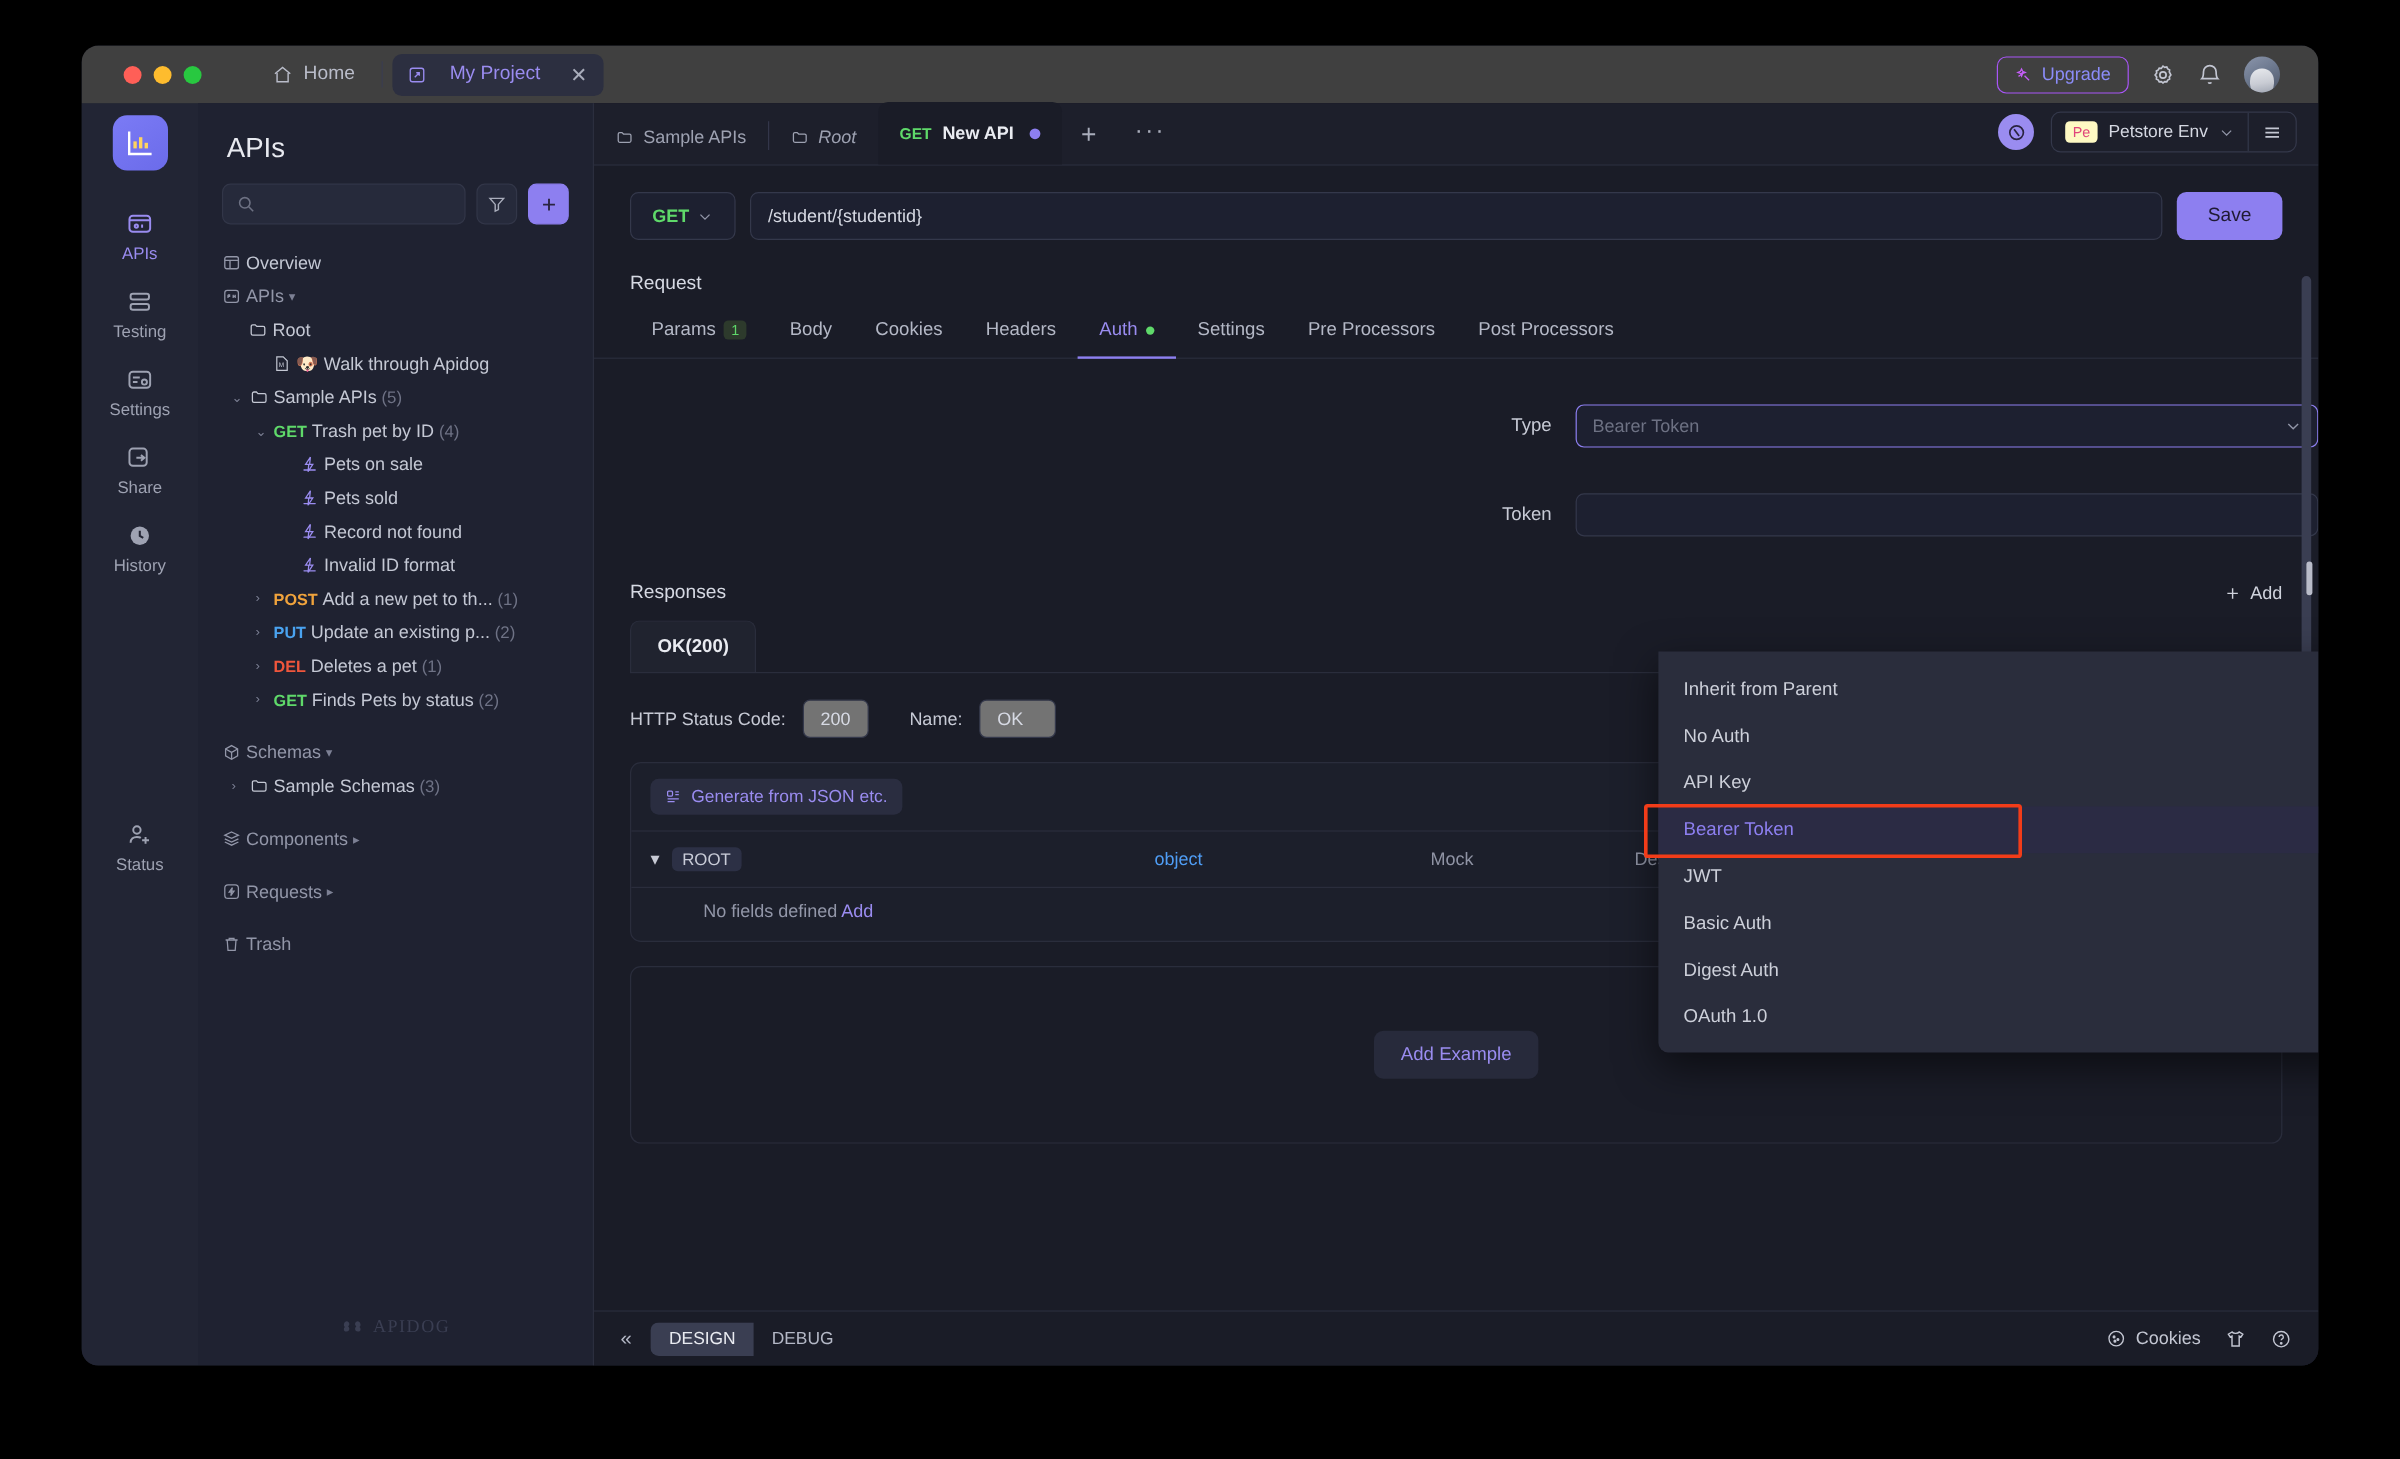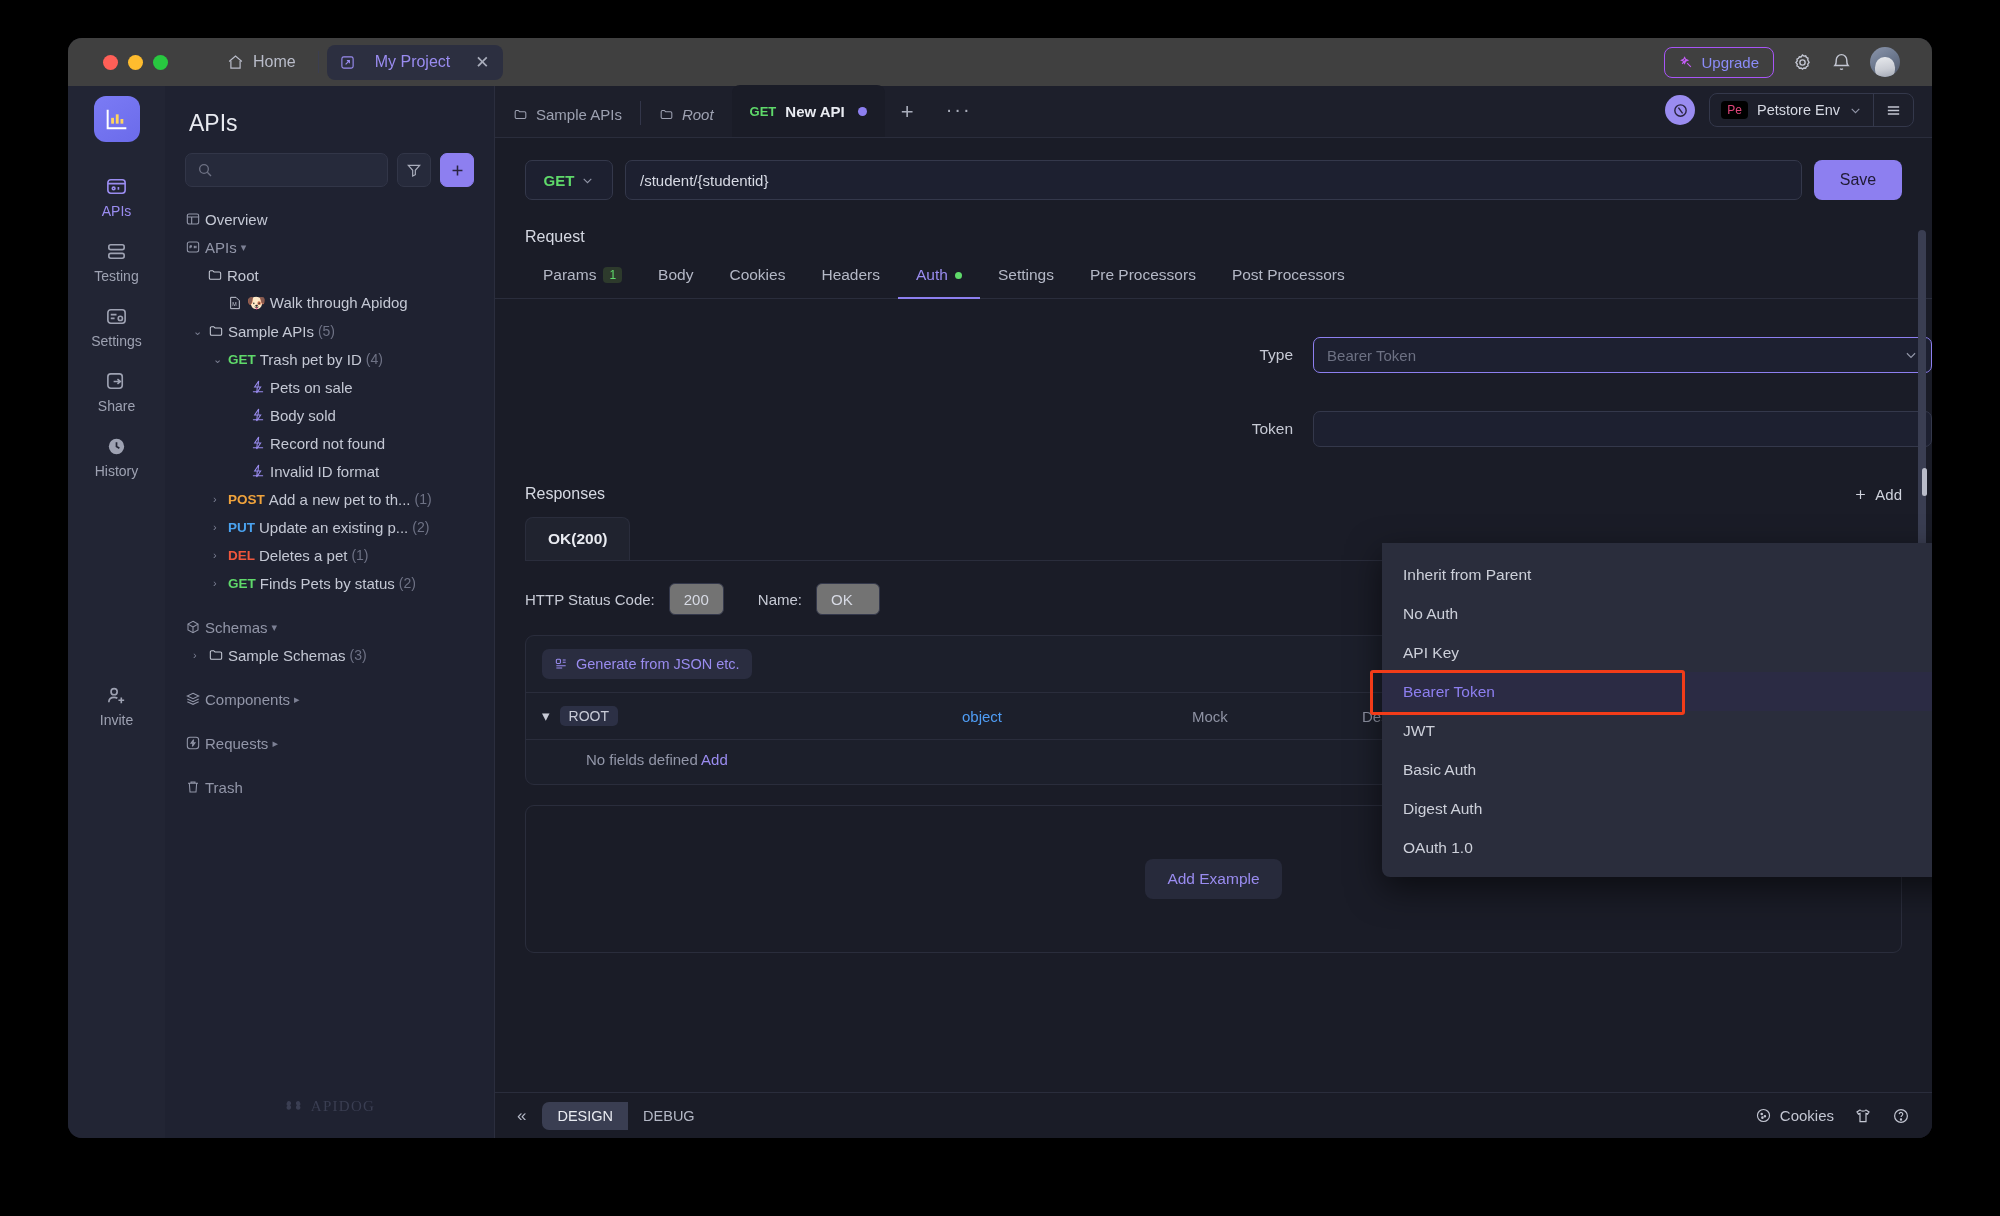--- a/index.html
+++ b/index.html
@@ -165,21 +165,21 @@
   .sync-circle {
     width: 30px; height: 30px; border-radius: 50%;
     background: #9a8cf0; display: flex; align-items: center; justify-content: center;
     color: #2a2440;
   }
   .env-box {
     display: flex; align-items: center; height: 34px;
     border: 1px solid #34384b; border-radius: 8px; overflow: hidden;
   }
   .env-sel { display:flex; align-items:center; gap:9px; padding: 0 11px; font-size:14.5px; color:#d5d8e2;}
-  .env-badge { background:#000000; color:#e0457b; font-size:12px; padding:2px 6px; border-radius:4px;}
+  .env-badge { background:#fef9c3; color:#e0457b; font-size:12px; padding:2px 6px; border-radius:4px;}
   .env-burger { border-left: 1px solid #34384b; padding: 0 11px; color:#c3c6d2; height:100%; display:flex; align-items:center;}
 
   .scroll-area { flex: 1; overflow: hidden; position: relative; padding: 0 0 0 0; }
 
   .url-row { display: flex; gap: 12px; padding: 22px 30px 0; align-items: center; }
   .method-box {
     width: 88px; height: 40px; border: 1px solid #34384b; border-radius: 7px;
     display: flex; align-items: center; justify-content: center; gap: 7px;
     background: #1d2030;
   }
@@ -445,21 +445,21 @@
       <div class="rail-spacer"></div>
 
       <div class="rail-item" style="margin-bottom:400px">
         <span>
           <svg width="23" height="23" viewBox="0 0 24 24" fill="none" stroke="#9ea2b2" stroke-width="1.7">
             <circle cx="9.5" cy="8" r="3.2"></circle>
               <path d="M4 19c0-3.3 2.5-5 5.5-5 1.3 0 2.5.3 3.4.9"></path>
             <path d="M17 14v6M14 17h6"></path>
           </svg>
         </span>
-        <span>Invite</span>
+        <span>Status</span>
       </div>
     </div>
 
     <div class="tree-pane">
       <div class="tree-title">APIs</div>
 
       <div class="search-row">
         <div class="search-box">
           <span>
             <svg width="16" height="16" viewBox="0 0 24 24" fill="none" stroke="#6d7183" stroke-width="2">
@@ -553,21 +553,21 @@
           </span>
           <span>Pets on sale</span>
         </div>
         <div class="trow" style="padding-left:85px">
           <span>
             <svg width="16" height="16" viewBox="0 0 24 24" fill="none" stroke="#9a8cf0" stroke-width="1.6">
               <path d="M13 3l-6 9h4l-1 9 6-9h-4z"></path>
                 <path d="M5 19h14" stroke-linecap="round"></path>
             </svg>
           </span>
-          <span>Body sold</span>
+          <span>Pets sold</span>
         </div>
         <div class="trow" style="padding-left:85px">
           <span>
             <svg width="16" height="16" viewBox="0 0 24 24" fill="none" stroke="#9a8cf0" stroke-width="1.6">
               <path d="M13 3l-6 9h4l-1 9 6-9h-4z"></path>
                 <path d="M5 19h14" stroke-linecap="round"></path>
             </svg>
           </span>
           <span>Record not found</span>
         </div>

